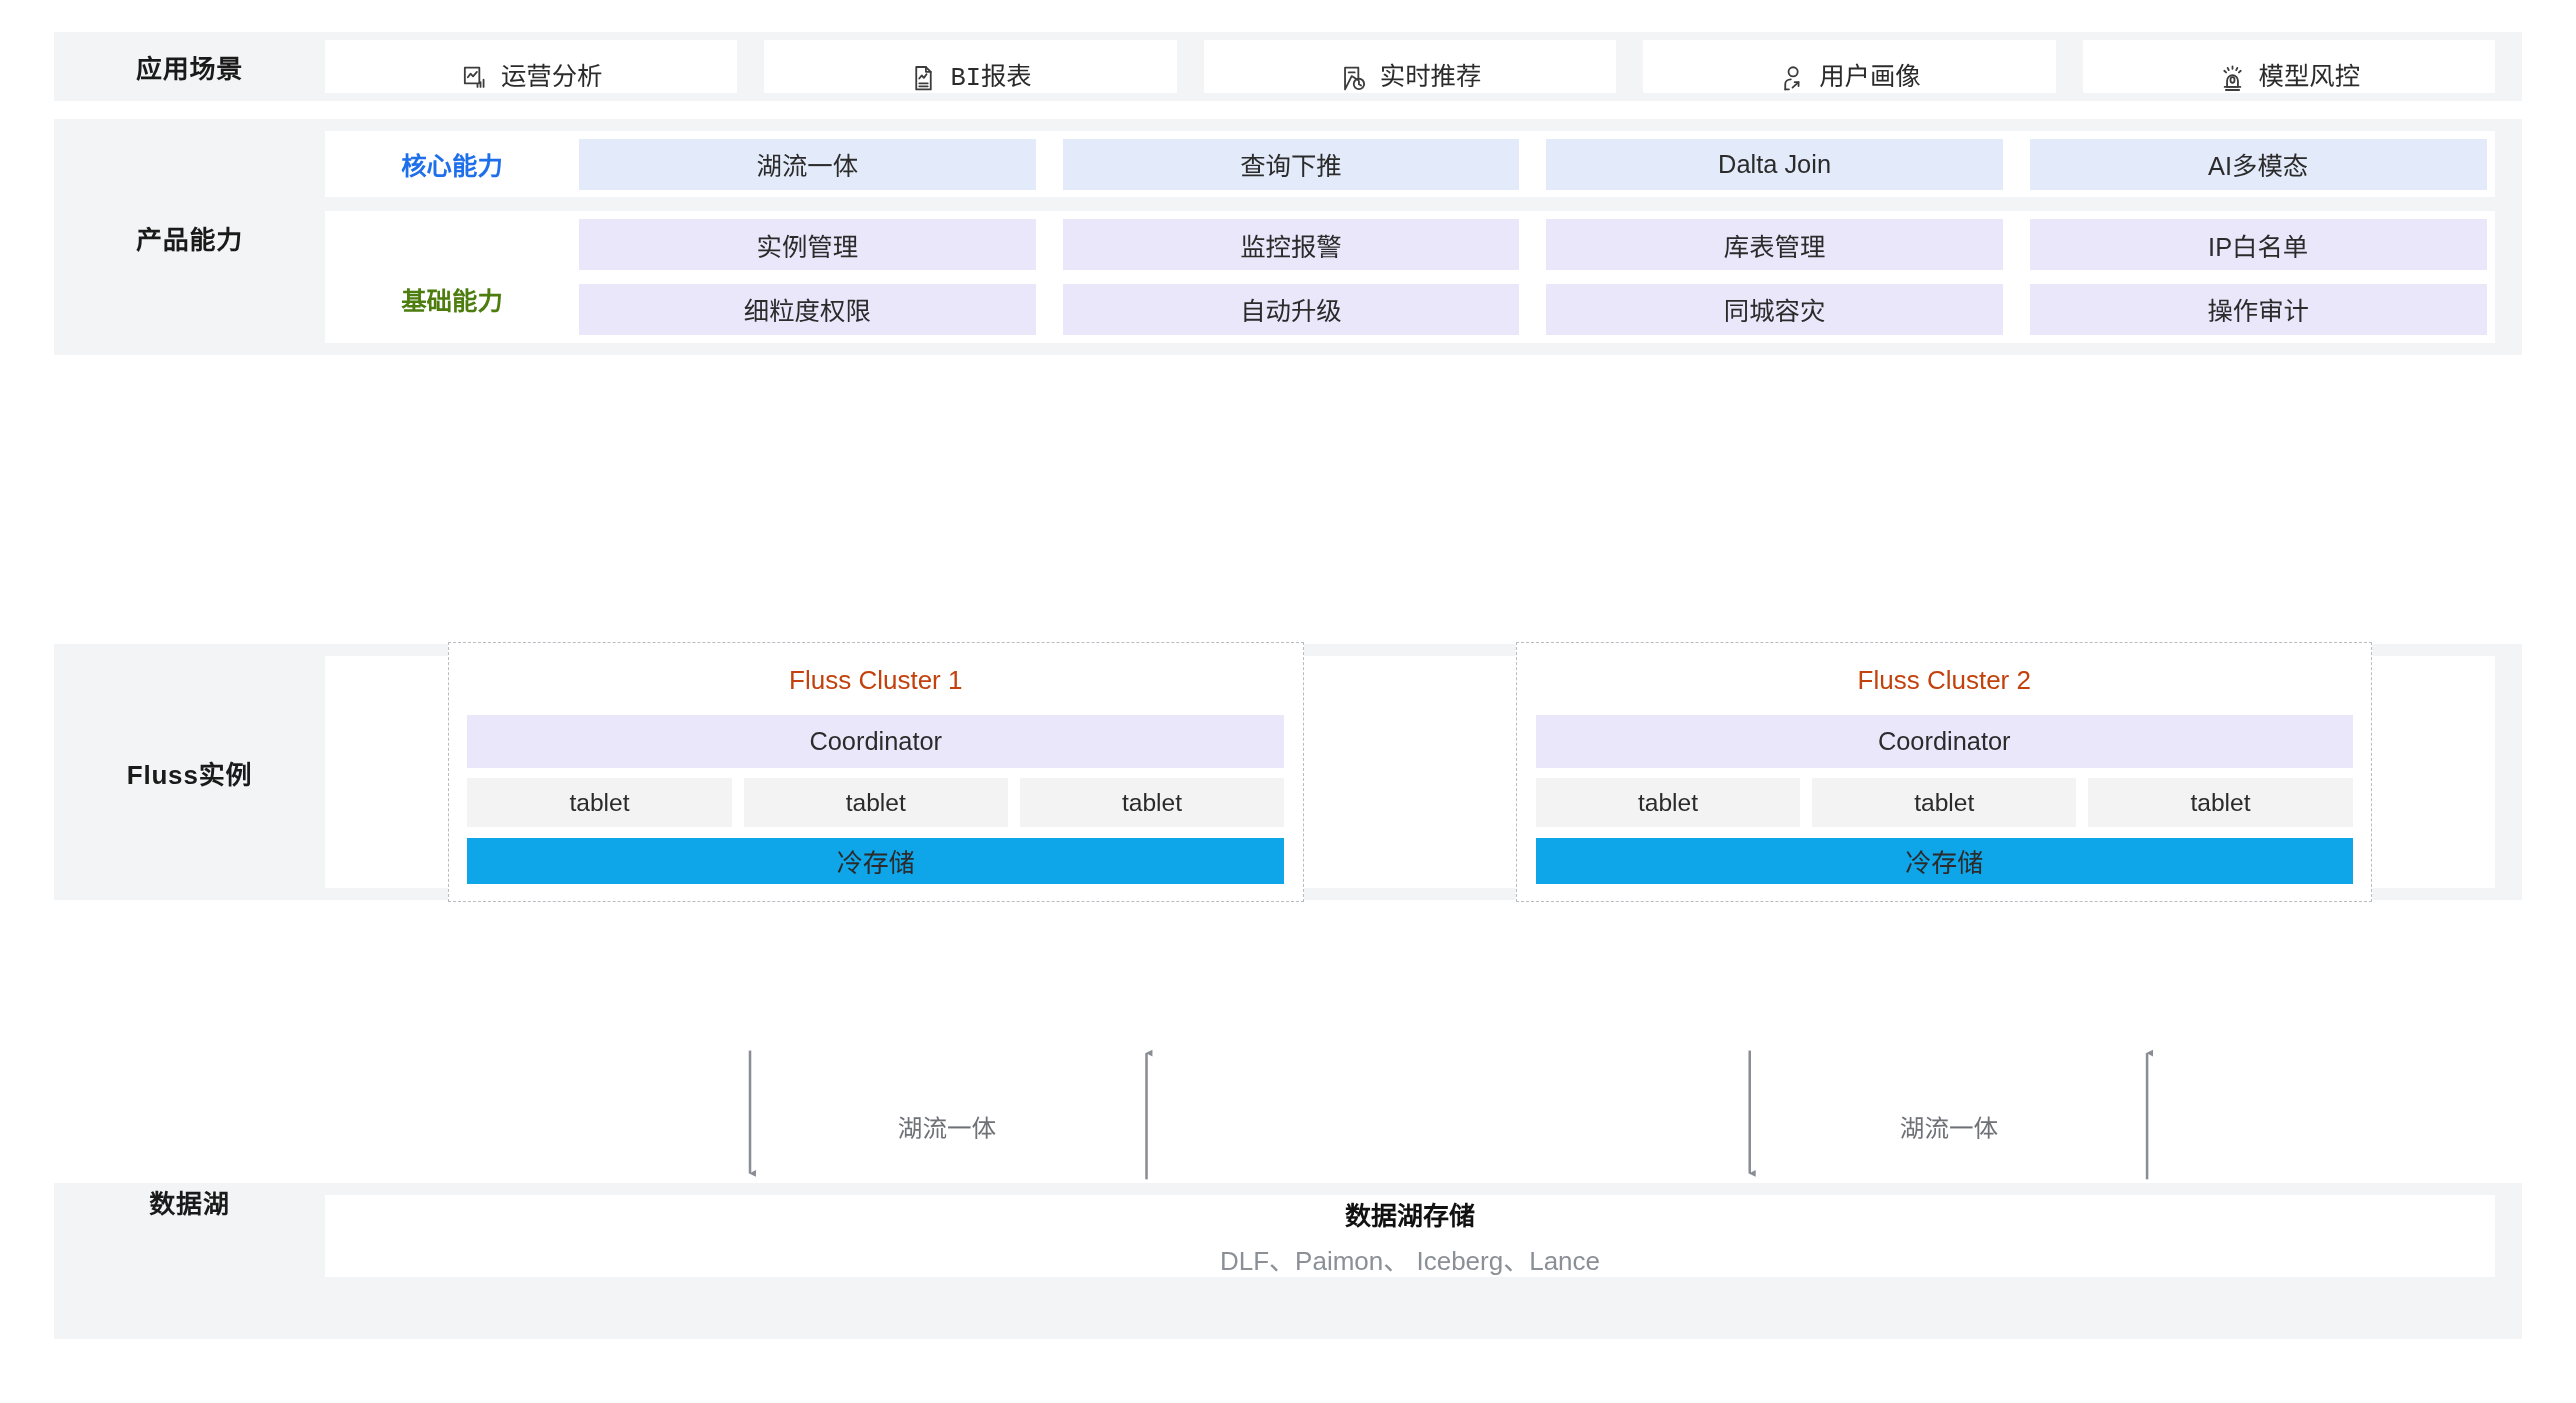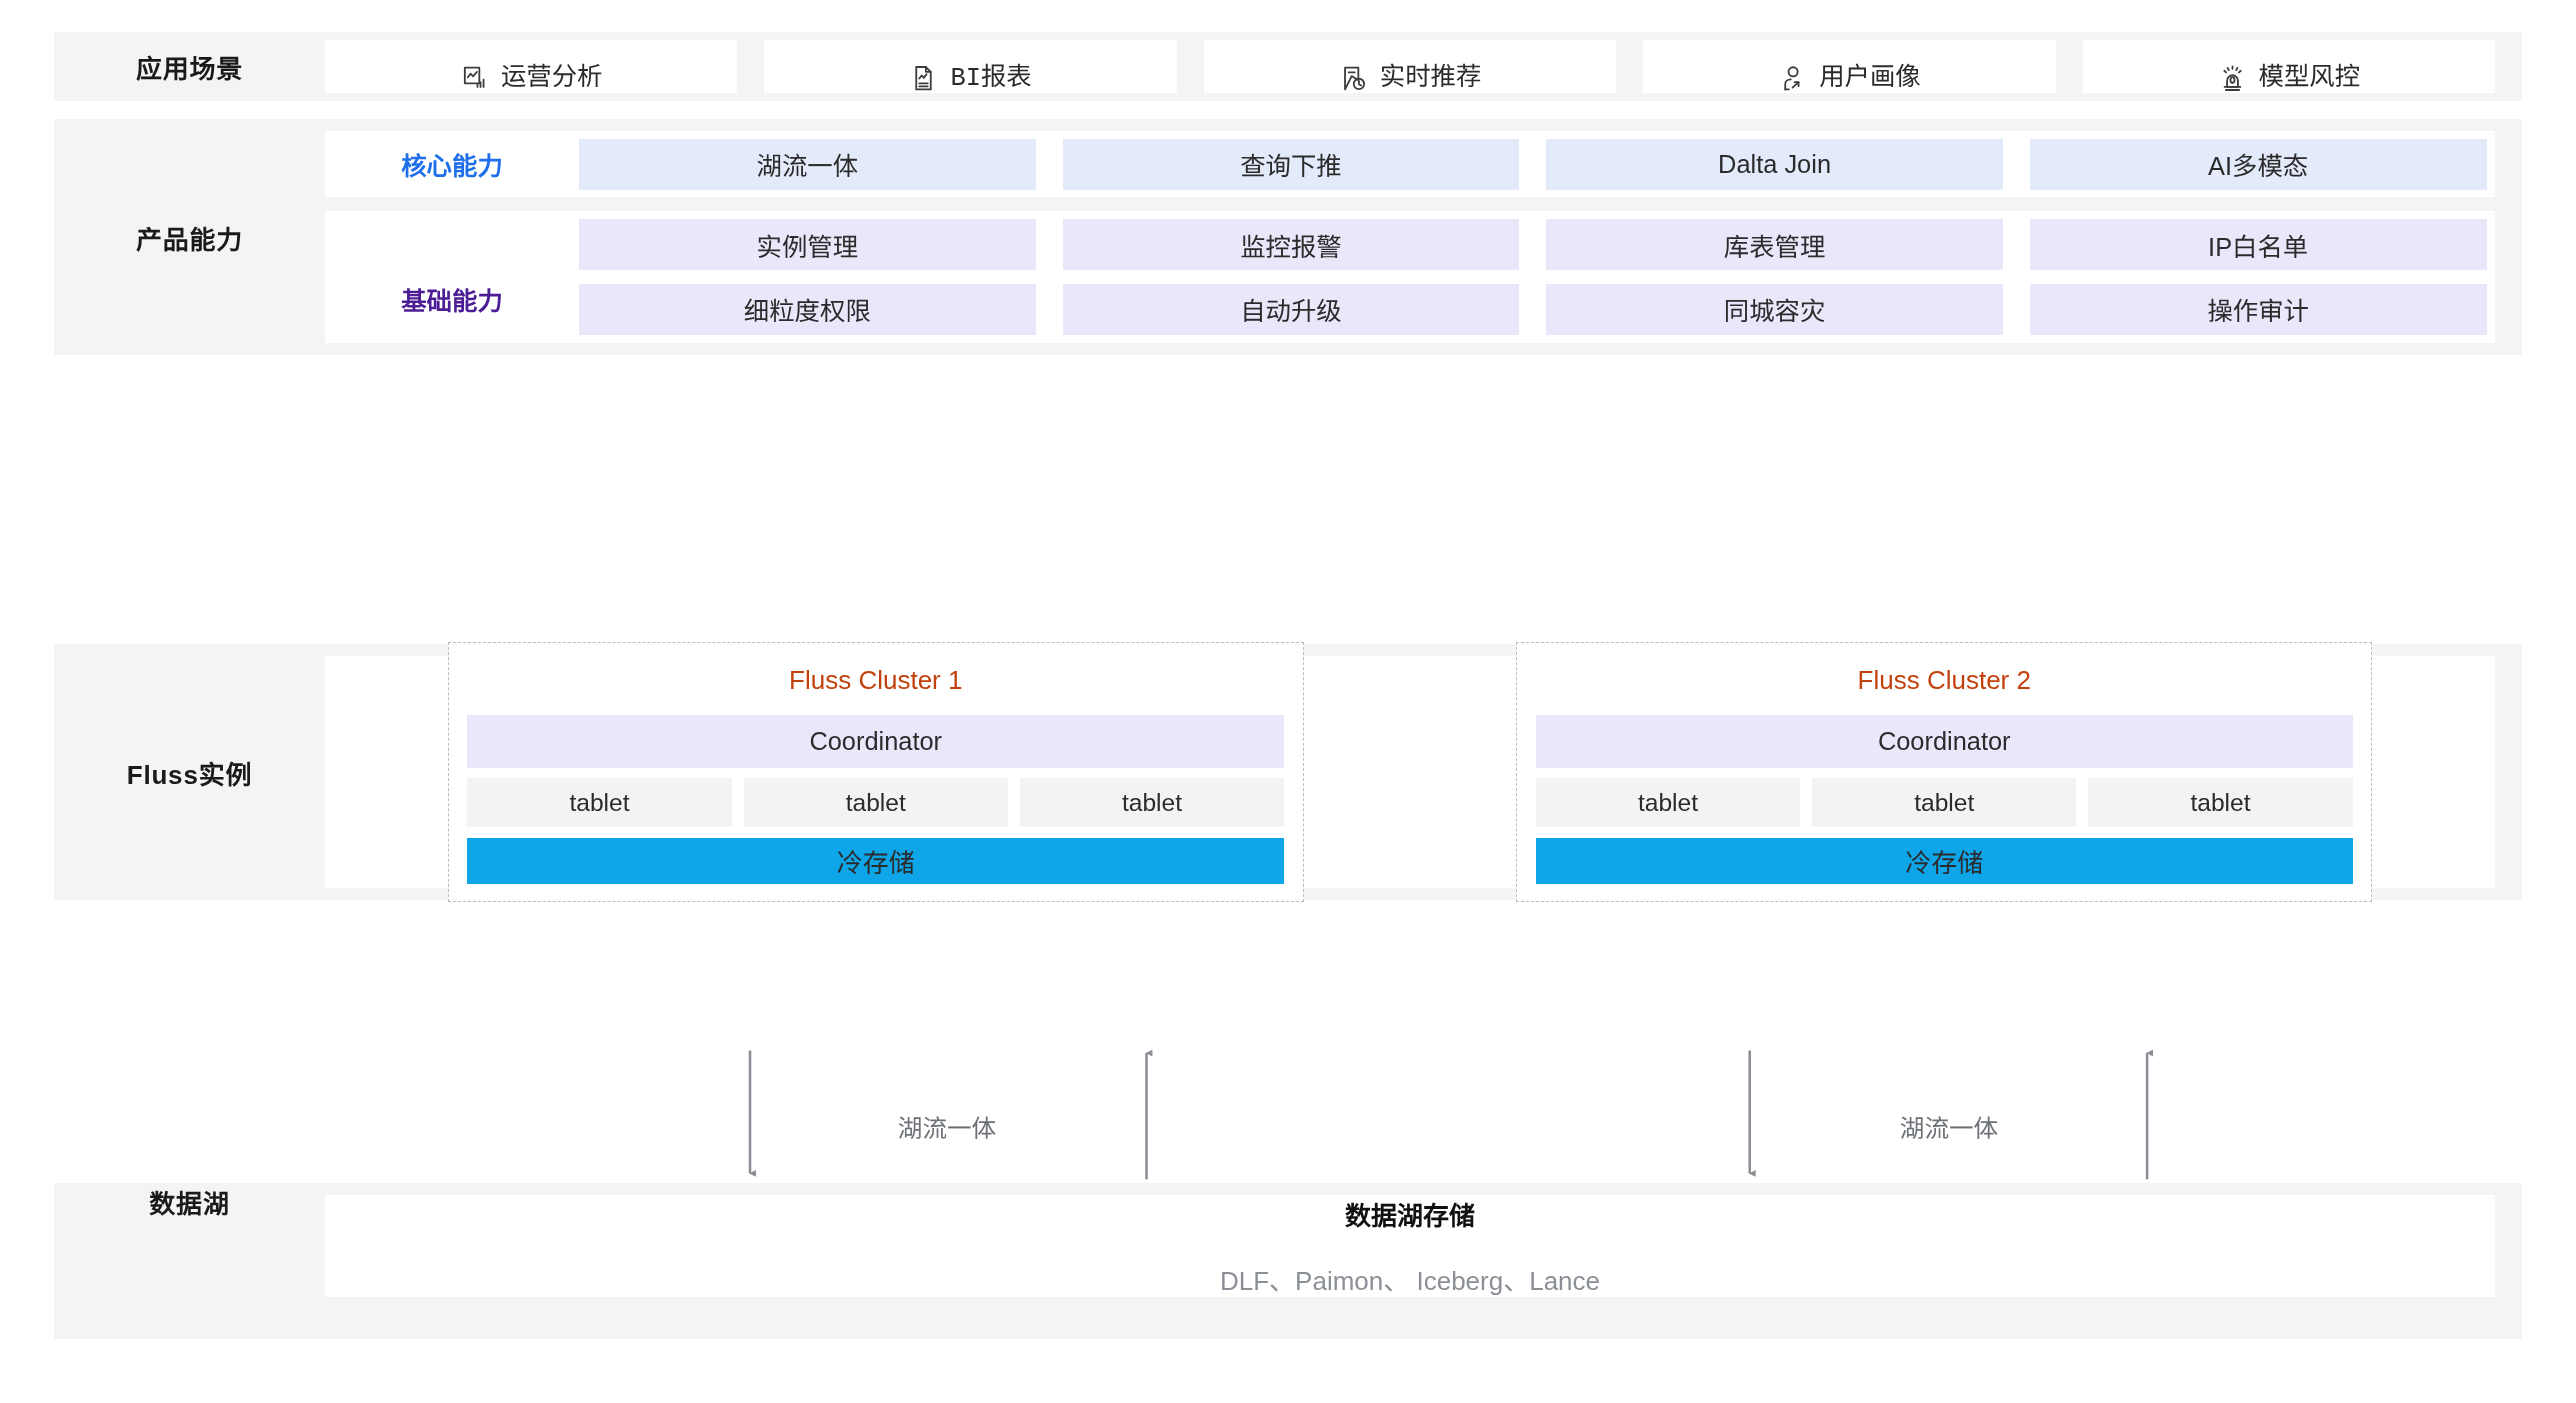--- a/index.html
+++ b/index.html
@@ -118,21 +118,21 @@
   .cap-group-title {
     flex: 0 0 254px;
     width: 254px;
     text-align: center;
     font-size: 25.4px;
     font-weight: bold;
     white-space: nowrap;
   }
 
   .cap-group-title.core  { color: #1f6feb; }
-  .cap-group-title.basic { color: #4c1d95; margin-top: 44px; }
+  .cap-group-title.basic { color: #4d7c0f; margin-top: 44px; }
 
   .cap-rows {
     flex: 1 1 auto;
     display: flex;
     flex-direction: column;
     gap: 13.6px;
     padding-right: 8.5px;
   }
 
   .cap-row {
@@ -247,21 +247,21 @@
   }
 
   .lake-panel {
     flex: 1 1 auto;
     margin: 12px 27px 12px 0;
     background: #ffffff;
     display: flex;
     flex-direction: column;
     align-items: center;
     justify-content: center;
-    gap: 28px;
+    gap: 8px;
   }
 
   .lake-title {
     font-size: 26px;
     font-weight: bold;
     color: #111111;
   }
 
   .lake-subtitle {
     font-size: 26px;

